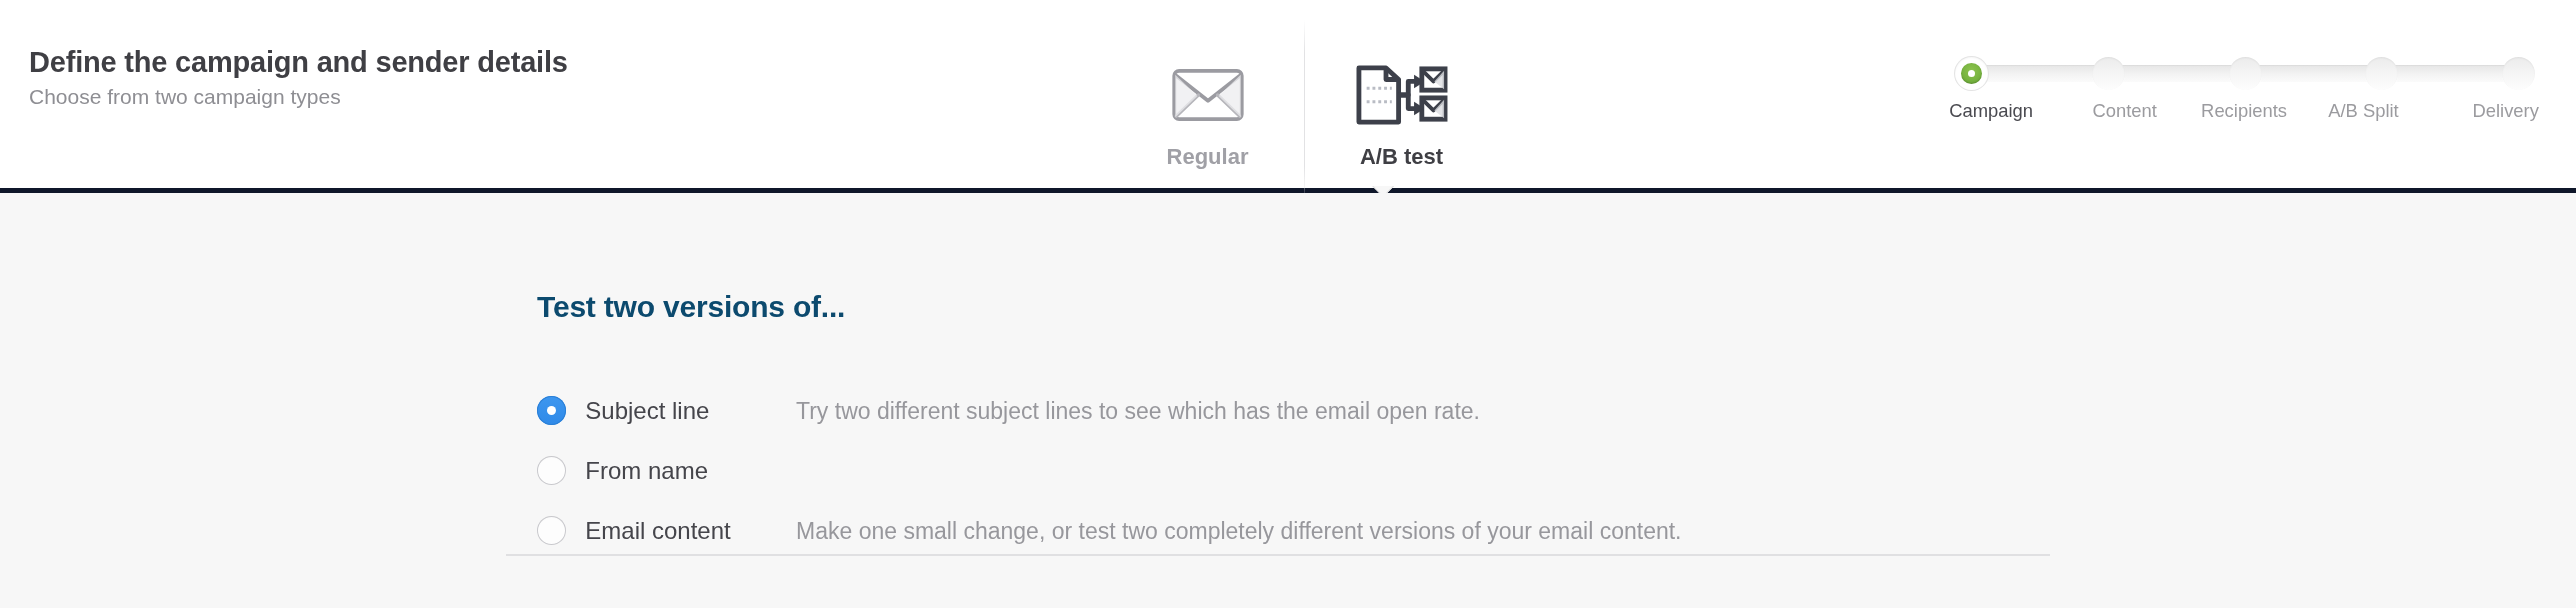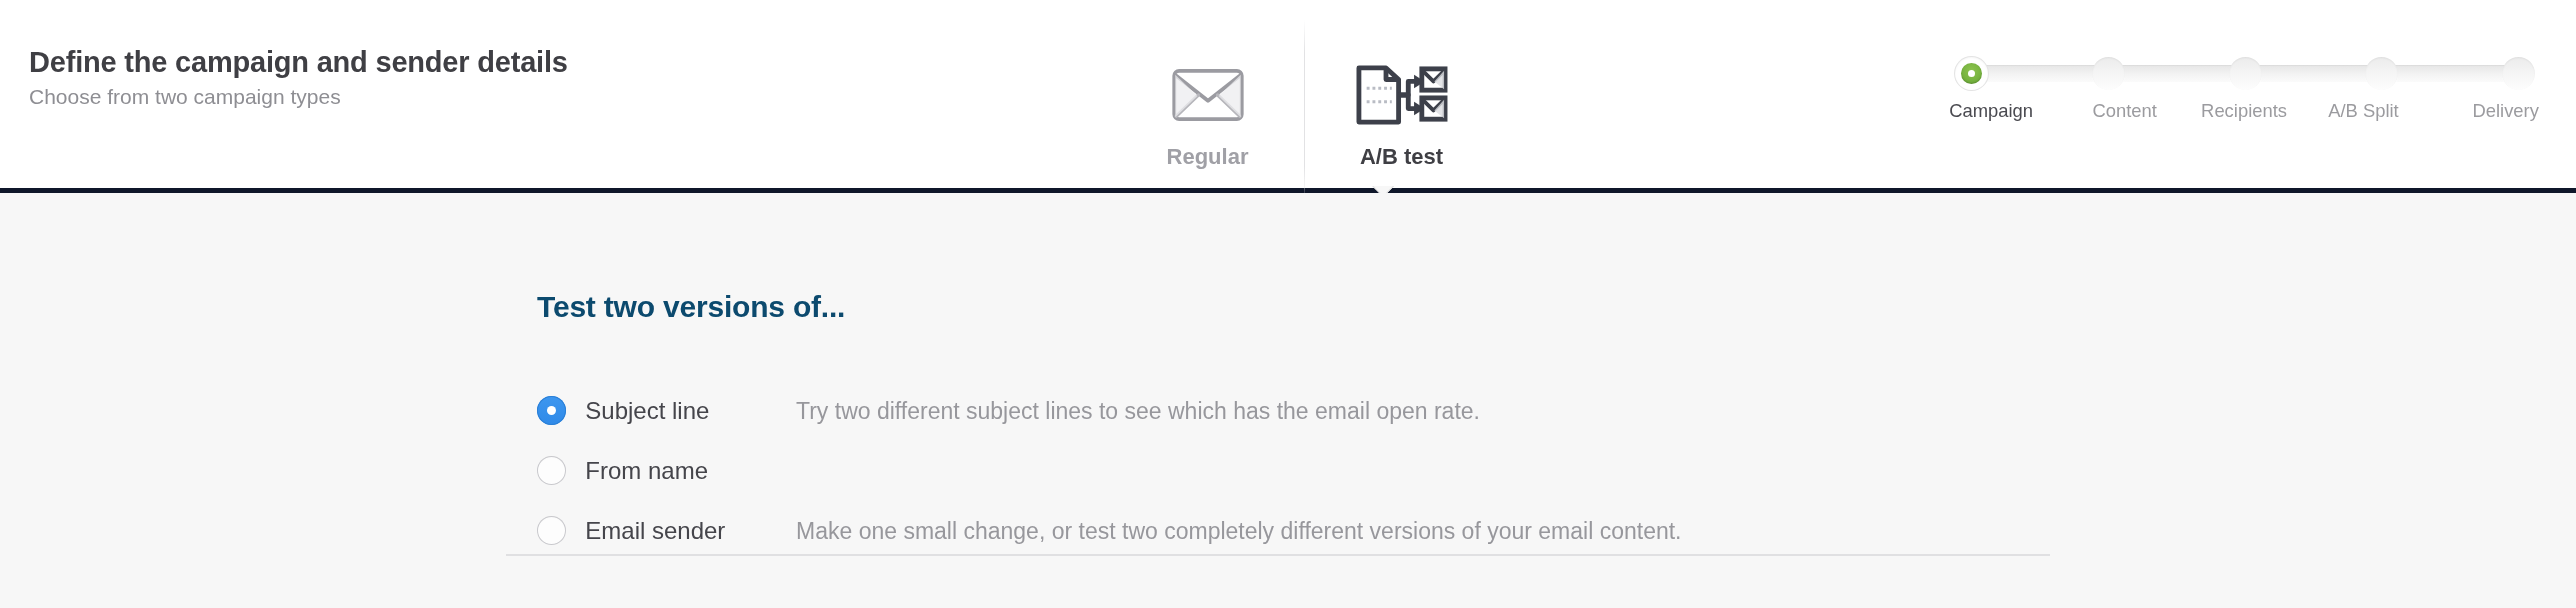--- a/index.html
+++ b/index.html
@@ -393,21 +393,21 @@
       <div class="option-row">
         <label class="option-choice">
           <span class="radio"></span>
           <span class="option-label">From name</span>
         </label>
       </div>
 
       <div class="option-row">
         <label class="option-choice">
           <span class="radio"></span>
-          <span class="option-label">Email sender</span>
+          <span class="option-label">Email content</span>
         </label>
         <span class="option-desc">Make one small change, or test two completely different versions of your email content.</span>
       </div>
 
     </div>
   </div>
 
   <div class="bottom-divider"></div>
 </div>
 

